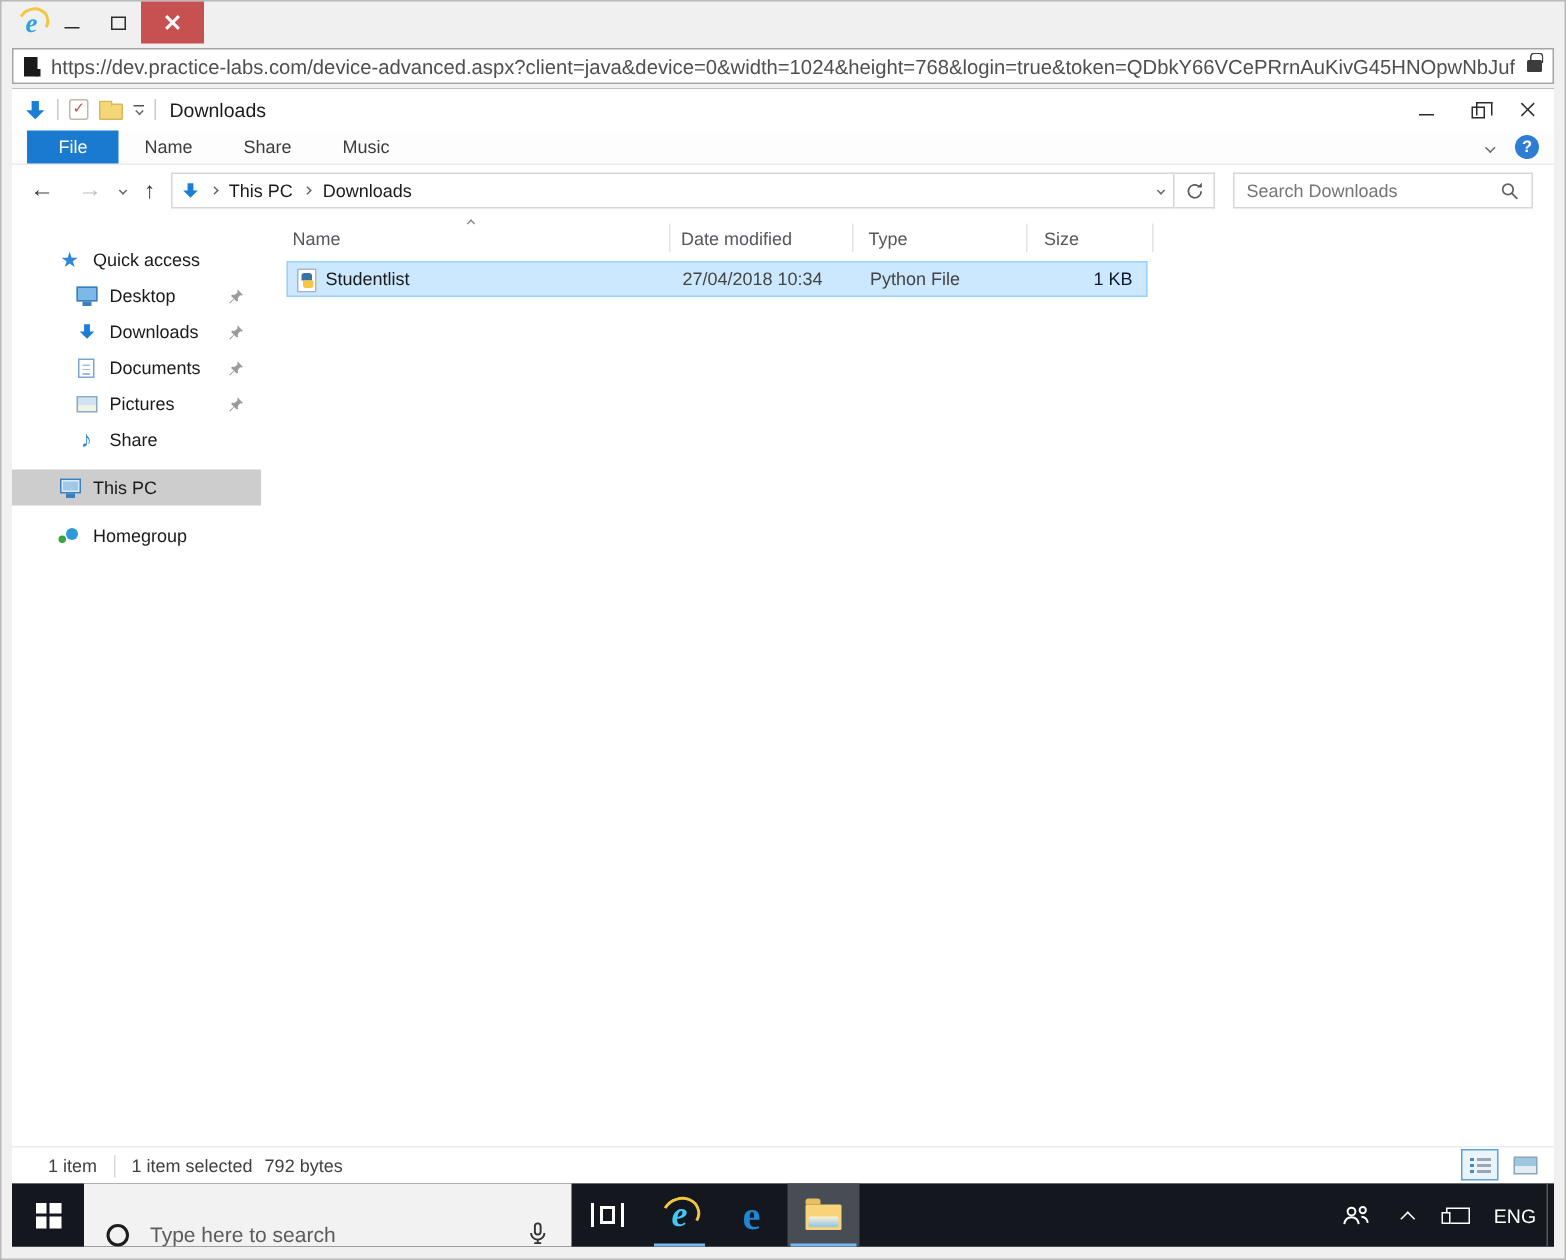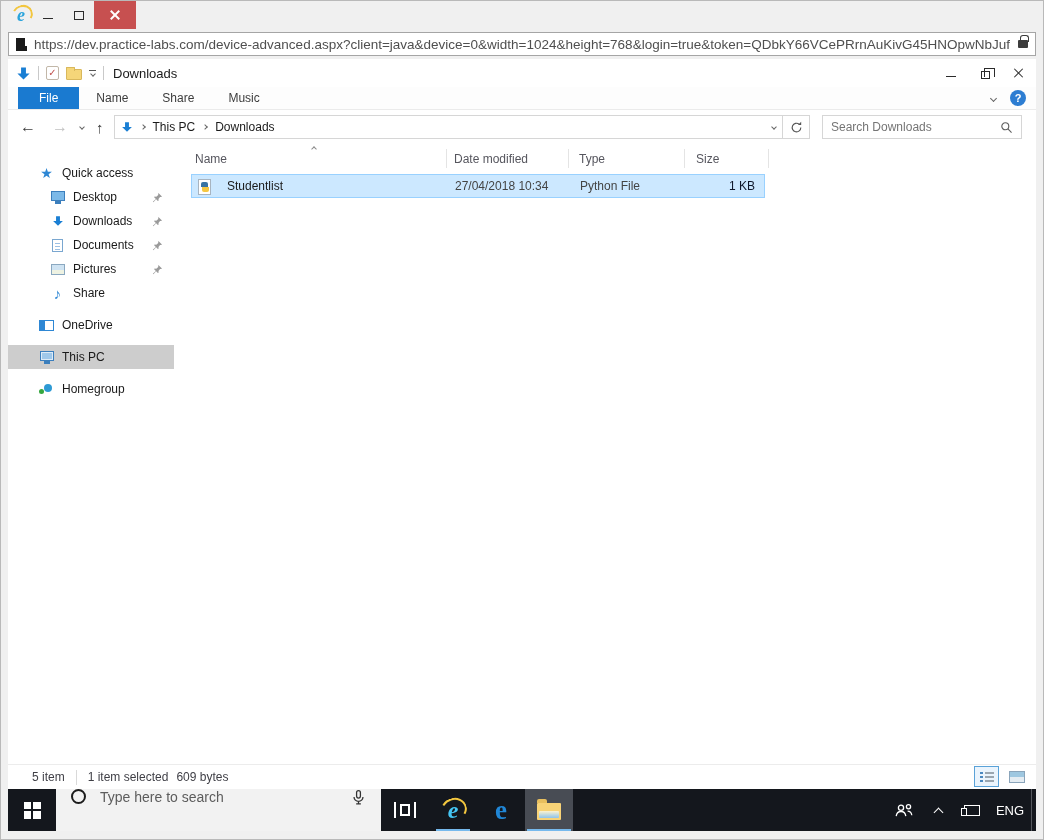--- a/index.html
+++ b/index.html
@@ -118,21 +118,21 @@
   
   .x-files { position:absolute; top:85px; left:166px; right:0; bottom:25px; background:#fff; }
   .col-headers { position:relative; height:28px; font-size:12px; color:#56565e; }
   .col-headers .h { position:absolute; top:8px; }
   .h-name { left:21px; } .h-date { left:280px; } .h-type { left:405px;text-align:center; } .h-size { left:522px; }
   .sort-chev { position:absolute; left:138px; top:3px; border-color:#8a8a8a; }
   .col-sep { position:absolute; top:5px; width:1px; height:19px; background:#e4e4e4; }
   .cs1 { left:272px; } .cs2 { left:394px; } .cs3 { left:510px; } .cs4 { left:594px; }
   .file-row { position:absolute; top:30px; left:17px; width:574px; height:24px; background:#cce8ff; border:1px solid #99d1ff; font-size:12px; }
   .file-row span { position:absolute; top:4px; }
-  .f-name { left:35px; color:#1a1a1a; }
+  .f-name { left:25px; color:#1a1a1a; }
   .f-date { left:263px; color:#444; }
   .f-type { left:388px; color:#444; }
   .f-size { right:9px; color:#0f172a; }
   .py-ic { position:absolute; left:6px; top:3px; width:13px; height:16px; background:#fff; border:1px solid #a8b4c0; }
   .py-ic::before { content:""; position:absolute; left:2px; top:2px; width:7px; height:5px; background:#3873a3; border-radius:2px 2px 0 0; }
   .py-ic::after { content:""; position:absolute; left:3px; top:7px; width:7px; height:5px; background:#f5c742; border-radius:0 0 2px 2px; }
 
   
   .x-statusbar { position:absolute; left:0; right:0; bottom:0; height:25px; background:#fff; border-top:1px solid #ececec; display:flex; align-items:center; font-size:12px; color:#3f3f46; }
   .st-items { margin-left:24px; }
@@ -144,21 +144,21 @@
   .vt-details { width:14px; display:flex; flex-direction:column; gap:2px; }
   .vt-details i { display:block; height:2px; background:linear-gradient(90deg,#4a88c0 0 3px,transparent 3px 5px,#9aa6b0 5px); }
   .vt-thumb { width:16px; height:12px; border:1px solid #8aa4ba; background:linear-gradient(#9ec7e0 55%,#e4ecf2 55%); }
 
   
   .taskbar { position:absolute; left:0; right:0; bottom:0; height:42px; background:#14171d; display:flex; align-items:stretch; }
   .tb-btn { display:flex; align-items:center; justify-content:center; position:relative; }
   .start-btn { width:48px; }
   .win-logo { width:17px; height:17px; display:grid; grid-template-columns:1fr 1fr; grid-template-rows:1fr 1fr; gap:2px; }
   .win-logo i { background:#fff; }
-  .tb-search { width:325px; background:#f2f2f2; display:flex; align-items:flex-start; }
+  .tb-search { width:325px; background:#f2f2f2; display:flex; align-items:flex-end; }
   .cortana-ring { width:15px; height:15px; border:2.5px solid #1c1c1c; border-radius:50%; margin-left:15px; flex:none; }
   .tb-search-text { margin-left:14px; font-size:14px; color:#5c5c5c; flex:1; white-space:nowrap; }
   .ic-mic { width:17px; height:17px; color:#333; margin-right:14px; }
   .taskview-btn { width:48px; }
   .tv-ic { position:relative; width:22px; height:16px; border-left:2px solid #fff; border-right:2px solid #fff; display:flex; align-items:center; justify-content:center; }
   .tv-ic i { width:10px; height:12px; border:2px solid #fff; }
   .app-btn { width:48px; }
   .underline { position:absolute; bottom:0; left:7px; right:7px; height:2px; background:#76b9ed; }
   .app-btn.active { background:#484c54; }
   .app-btn.active .underline { left:2px; right:2px; }
@@ -358,26 +358,20 @@
           <svg class="ic ic-pin">
               <use href="#sym-pin"></use>
             </svg>
         </div>
         <div class="sb-item lv2">
           <span class="slot">
               <span class="glyph-note">♪</span>
             </span>
           <span class="sb-label">Share</span>
         </div>
-        <div class="sb-item lv1 gap">
-          <span class="slot">
-              <span class="i-od"></span>
-            </span>
-          <span class="sb-label">OneDrive</span>
-        </div>
         <div class="sb-item lv1 gap selected">
           <span class="slot">
               <span class="i-mon pc"></span>
             </span>
           <span class="sb-label">This PC</span>
         </div>
         <div class="sb-item lv1 gap">
           <span class="slot">
               <span class="i-home"></span>
             </span>
@@ -400,24 +394,24 @@
         <div class="file-row">
           <span class="py-ic"></span>
           <span class="f-name">Studentlist</span>
           <span class="f-date">27/04/2018 10:34</span>
           <span class="f-type">Python File</span>
           <span class="f-size">1 KB</span>
         </div>
       </div>
 
       <div class="x-statusbar">
-        <span class="st-items">5 item</span>
+        <span class="st-items">1 item</span>
         <span class="st-sep"></span>
         <span>1 item selected</span>
-        <span class="st-bytes">609 bytes</span>
+        <span class="st-bytes">792 bytes</span>
         <span class="view-toggles">
           <span class="vt active">
             <span class="vt-details">
                 <i></i>
                 <i></i>
                 <i></i>
               </span>
           </span>
           <span class="vt">
             <span class="vt-thumb"></span>

